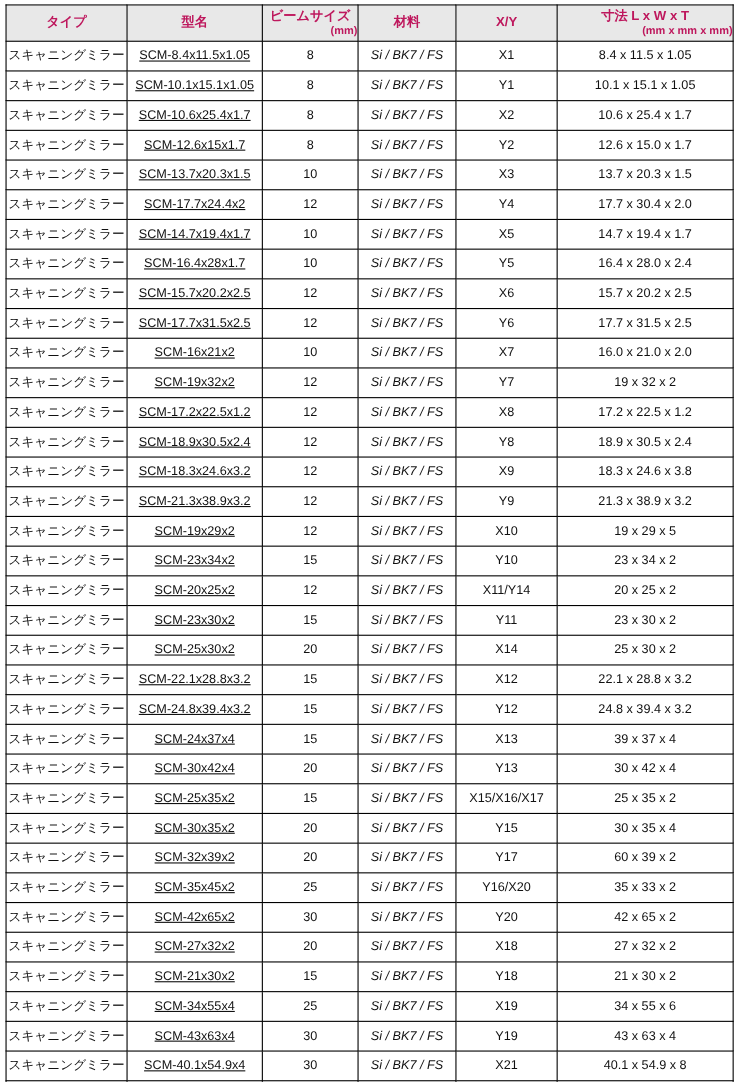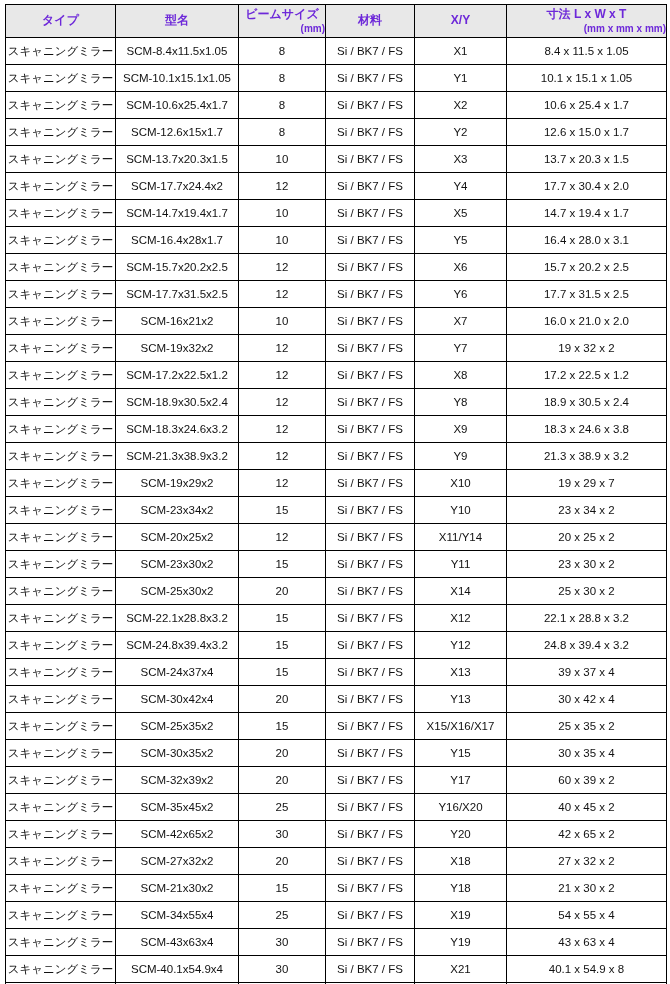--- a/index.html
+++ b/index.html
@@ -40,40 +40,41 @@
     font-size: 11.5px;
     color: #111111;
     overflow: hidden;
     white-space: nowrap;
   }
   table.spec thead th {
     background: #e8e8e8;
     font-weight: bold;
     font-size: 12px;
     height: 32px;
-    color: #6d28d9;
+    color: #be185d;
   }
   .hdr-main { display: block; }
   .hdr-sub { display: block; font-size: 10px; font-weight: bold; margin-top: 1px; text-align: right; }
 
   td.type-cell {
     text-align: left;
     padding-left: 6px;
     font-size: 11.5px;
     color: #1b1b6b;
     font-family: Liberation Serif, serif;
   }
   td.model-cell {
     text-align: left;
     padding-left: 6px;
     font-size: 12px;
     color: #1b1b6b;
+    text-decoration: underline;
   }
   td.beam-cell { font-size: 12px; color: #111111; }
-  td.mat-cell { font-size: 12px; color: #111111; }
+  td.mat-cell { font-size: 12px; color: #111111; font-style: italic; }
   td.xy-cell { font-size: 12px; color: #1b1b6b; }
   td.dim-cell { font-size: 12px; color: #111111; }
 </style>
 </head>
 <body>
 
 <div class="table-wrap">
   <table class="spec">
     <colgroup>
       <col class="c0">
@@ -163,21 +164,21 @@
           <td class="mat-cell">Si / BK7 / FS</td>
           <td class="xy-cell">X5</td>
           <td class="dim-cell">14.7 x 19.4 x 1.7</td>
         </tr>
         <tr>
           <td class="type-cell">スキャニングミラー</td>
           <td class="model-cell">SCM-16.4x28x1.7</td>
           <td class="beam-cell">10</td>
           <td class="mat-cell">Si / BK7 / FS</td>
           <td class="xy-cell">Y5</td>
-          <td class="dim-cell">16.4 x 28.0 x 3.1</td>
+          <td class="dim-cell">16.4 x 28.0 x 2.4</td>
         </tr>
         <tr>
           <td class="type-cell">スキャニングミラー</td>
           <td class="model-cell">SCM-15.7x20.2x2.5</td>
           <td class="beam-cell">12</td>
           <td class="mat-cell">Si / BK7 / FS</td>
           <td class="xy-cell">X6</td>
           <td class="dim-cell">15.7 x 20.2 x 2.5</td>
         </tr>
         <tr>
@@ -235,21 +236,21 @@
           <td class="mat-cell">Si / BK7 / FS</td>
           <td class="xy-cell">Y9</td>
           <td class="dim-cell">21.3 x 38.9 x 3.2</td>
         </tr>
         <tr>
           <td class="type-cell">スキャニングミラー</td>
           <td class="model-cell">SCM-19x29x2</td>
           <td class="beam-cell">12</td>
           <td class="mat-cell">Si / BK7 / FS</td>
           <td class="xy-cell">X10</td>
-          <td class="dim-cell">19 x 29 x 7</td>
+          <td class="dim-cell">19 x 29 x 5</td>
         </tr>
         <tr>
           <td class="type-cell">スキャニングミラー</td>
           <td class="model-cell">SCM-23x34x2</td>
           <td class="beam-cell">15</td>
           <td class="mat-cell">Si / BK7 / FS</td>
           <td class="xy-cell">Y10</td>
           <td class="dim-cell">23 x 34 x 2</td>
         </tr>
         <tr>
@@ -331,21 +332,21 @@
           <td class="mat-cell">Si / BK7 / FS</td>
           <td class="xy-cell">Y17</td>
           <td class="dim-cell">60 x 39 x 2</td>
         </tr>
         <tr>
           <td class="type-cell">スキャニングミラー</td>
           <td class="model-cell">SCM-35x45x2</td>
           <td class="beam-cell">25</td>
           <td class="mat-cell">Si / BK7 / FS</td>
           <td class="xy-cell">Y16/X20</td>
-          <td class="dim-cell">40 x 45 x 2</td>
+          <td class="dim-cell">35 x 33 x 2</td>
         </tr>
         <tr>
           <td class="type-cell">スキャニングミラー</td>
           <td class="model-cell">SCM-42x65x2</td>
           <td class="beam-cell">30</td>
           <td class="mat-cell">Si / BK7 / FS</td>
           <td class="xy-cell">Y20</td>
           <td class="dim-cell">42 x 65 x 2</td>
         </tr>
         <tr>
@@ -363,21 +364,21 @@
           <td class="mat-cell">Si / BK7 / FS</td>
           <td class="xy-cell">Y18</td>
           <td class="dim-cell">21 x 30 x 2</td>
         </tr>
         <tr>
           <td class="type-cell">スキャニングミラー</td>
           <td class="model-cell">SCM-34x55x4</td>
           <td class="beam-cell">25</td>
           <td class="mat-cell">Si / BK7 / FS</td>
           <td class="xy-cell">X19</td>
-          <td class="dim-cell">54 x 55 x 4</td>
+          <td class="dim-cell">34 x 55 x 6</td>
         </tr>
         <tr>
           <td class="type-cell">スキャニングミラー</td>
           <td class="model-cell">SCM-43x63x4</td>
           <td class="beam-cell">30</td>
           <td class="mat-cell">Si / BK7 / FS</td>
           <td class="xy-cell">Y19</td>
           <td class="dim-cell">43 x 63 x 4</td>
         </tr>
         <tr>

